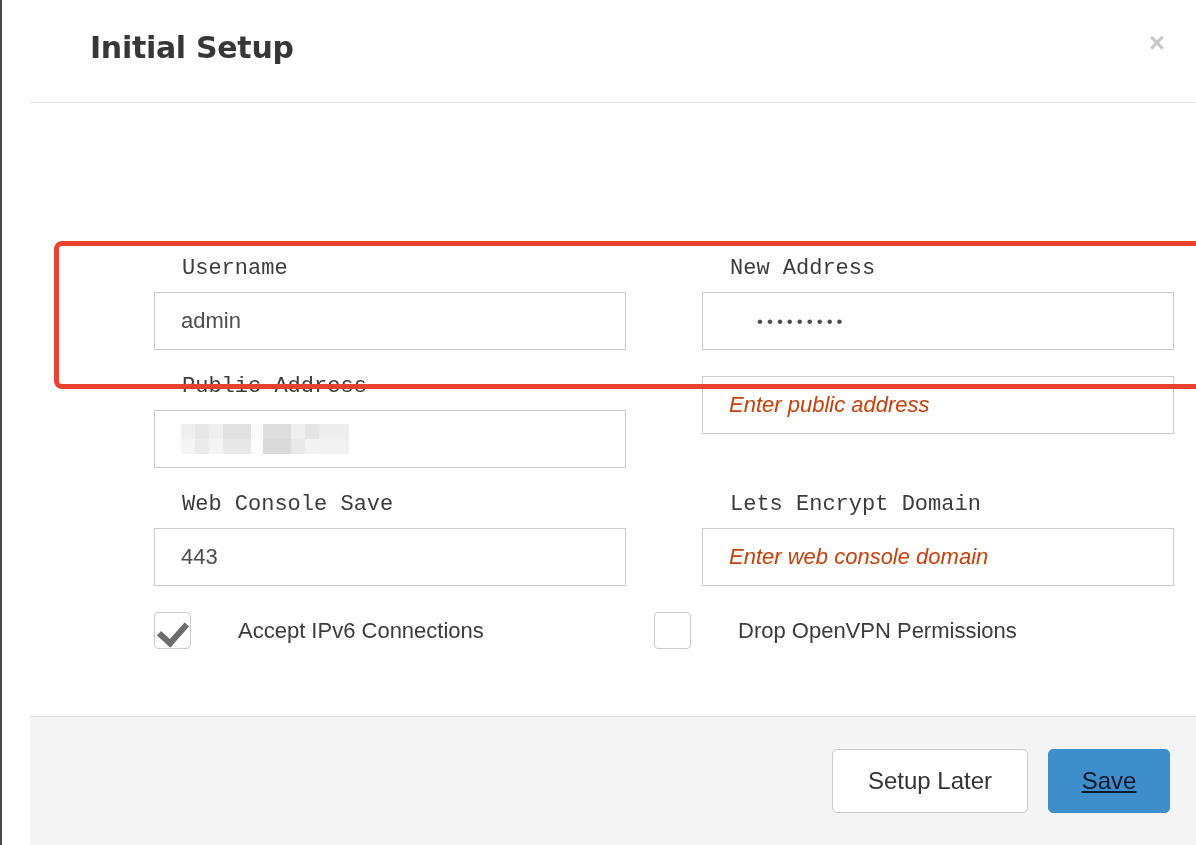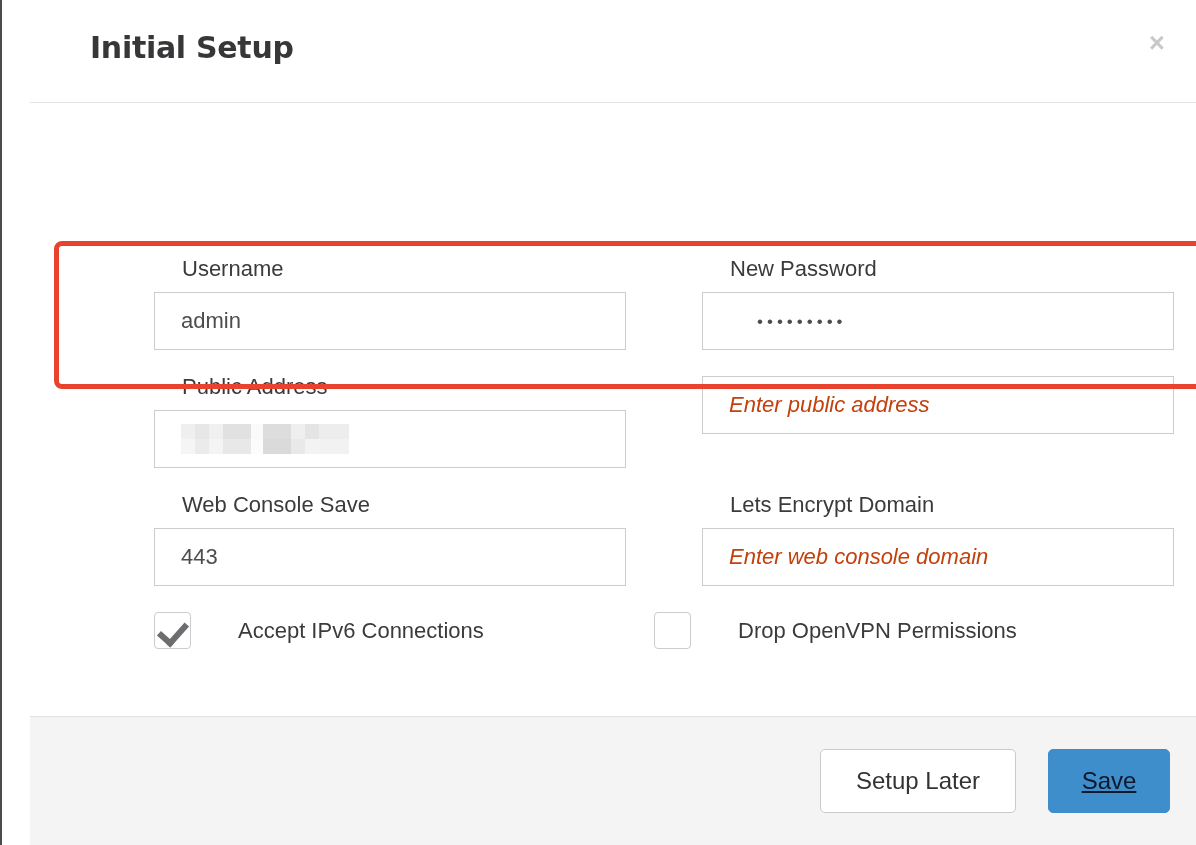--- a/index.html
+++ b/index.html
@@ -93,21 +93,21 @@
     margin-bottom: 26px;
   }
   .form-col { width: 500px; flex: 0 0 500px; }
 
   .field-label {
     font-size: 22px;
     color: #3b3b3d;
     line-height: 1;
     margin-bottom: 12px;
     display: block;
-    font-family: Liberation Sans, sans-serif;
+    font-family: Liberation Mono, monospace;
   }
 
   .field-input {
     width: 100%;
     height: 58px;
     border: 1px solid #ccccce;
     border-radius: 0;
     background: #ffffff;
     font-size: 22px;
     color: #4d4d51;
@@ -195,21 +195,21 @@
   
   .modal-footer {
     flex: 0 0 129px;
     height: 129px;
     background: #f4f4f4;
     border-top: 1px solid #e2e2e2;
     display: flex;
     align-items: center;
     justify-content: flex-end;
     padding-right: 26px;
-    gap: 32px;
+    gap: 20px;
   }
   .btn {
     height: 64px;
     border-radius: 5px;
     font-size: 24px;
     font-family: "Liberation Sans", sans-serif;
     cursor: pointer;
     padding: 0 24px;
     line-height: 1;
     display: inline-flex;
@@ -245,21 +245,21 @@
     <div class="highlight-box"></div>
 
     <div class="form-grid">
 
       <div class="form-row">
         <div class="form-col">
           <label class="field-label">Username</label>
           <div class="field-input">admin</div>
         </div>
         <div class="form-col">
-          <label class="field-label">New Password</label>
+          <label class="field-label">New Address</label>
           <div class="field-input">
             <span class="dots">•••••••••</span>
           </div>
         </div>
       </div>
 
       <div class="form-row">
         <div class="form-col">
           <label class="field-label">Public Address</label>
           <div class="field-input">

